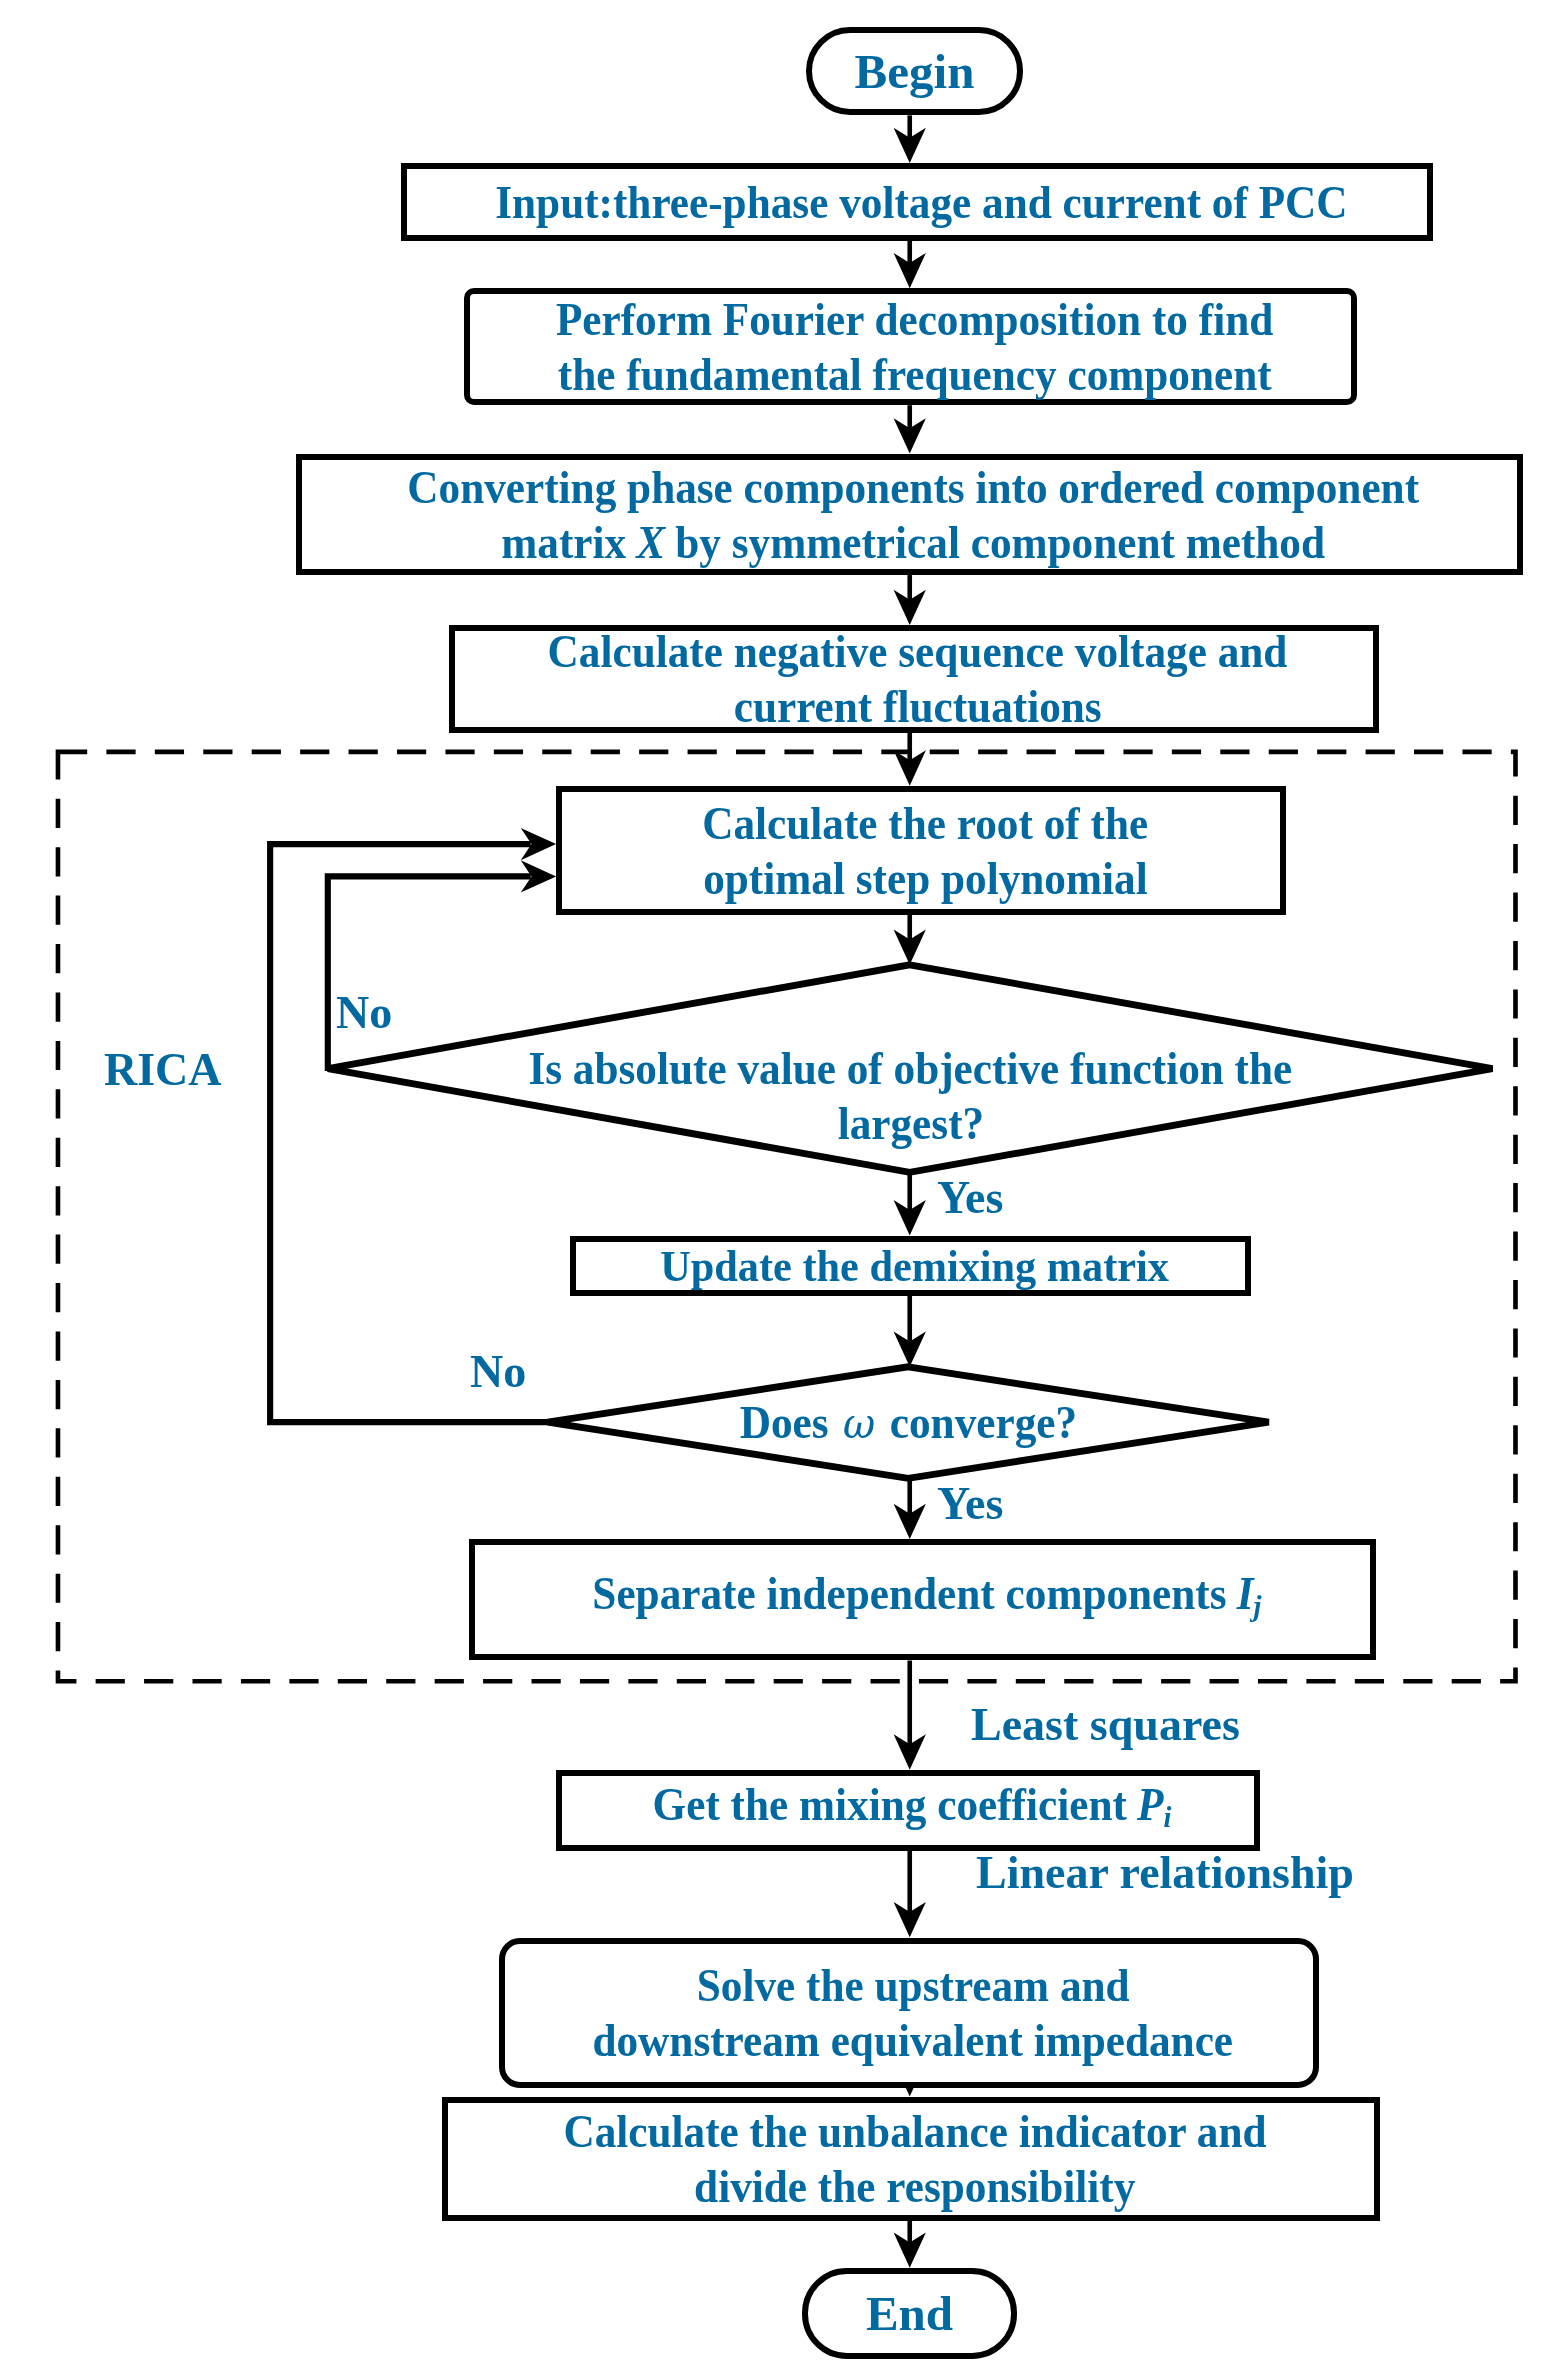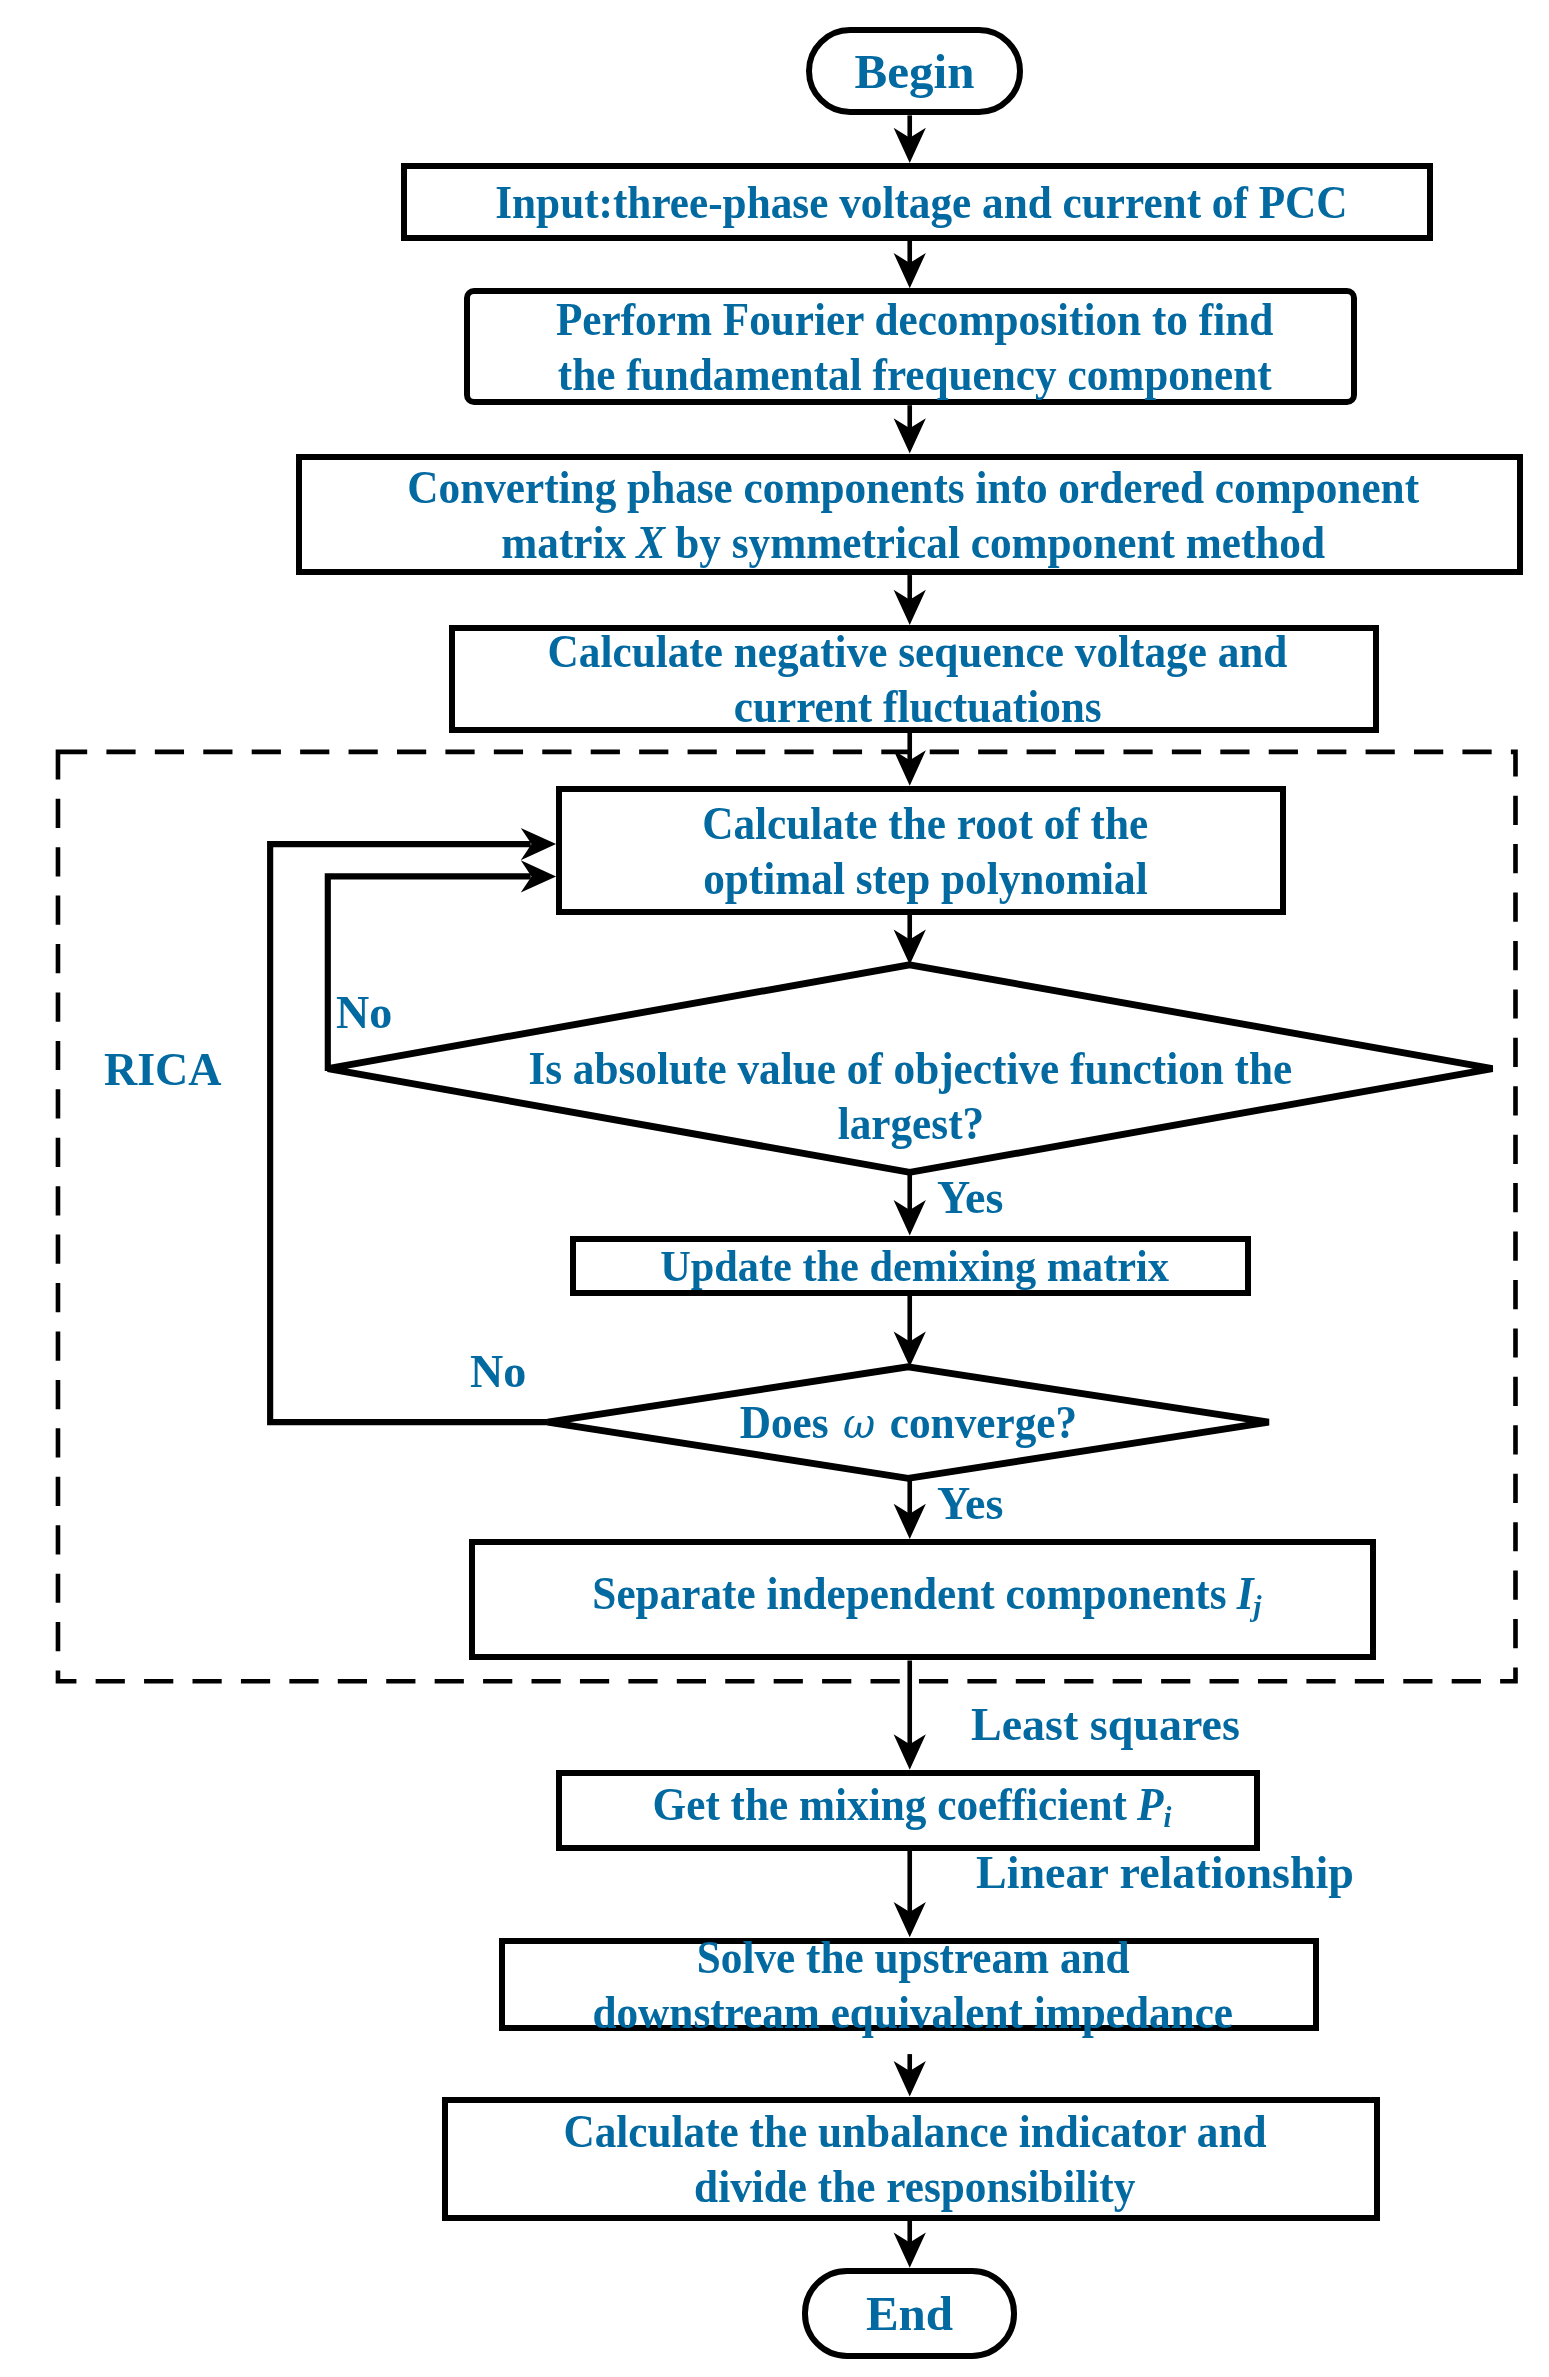--- a/index.html
+++ b/index.html
@@ -141,21 +141,21 @@
       <span>Separate independent components</span><span class="var var-sp">I</span><span class="sub">j</span>
     </div>
   </div>
 
   <div class="box" style="left:538px;top:1770px;width:704px;height:81px;">
     <div class="line">
       <span>Get the mixing coefficient</span><span class="var var-sp">P</span><span class="sub">i</span>
     </div>
   </div>
 
-  <div class="box" style="left:481px;top:1938px;width:820px;height:93px;">
+  <div class="box" style="left:481px;top:1938px;width:820px;height:150px;border-radius:21px;">
     <div class="line">Solve the upstream and</div>
     <div class="line">downstream equivalent impedance</div>
   </div>
 
   <div class="box" style="left:424px;top:2097px;width:938px;height:124px;">
     <div class="line">Calculate the unbalance indicator and</div>
     <div class="line">divide the responsibility</div>
   </div>
 
   <div class="dtext" style="left:310px;top:992px;width:1165px;height:208px;">

